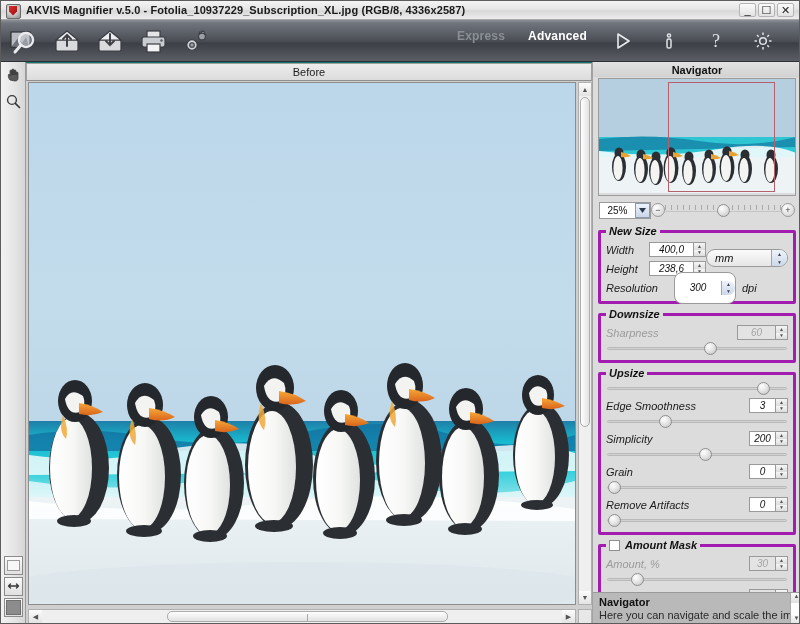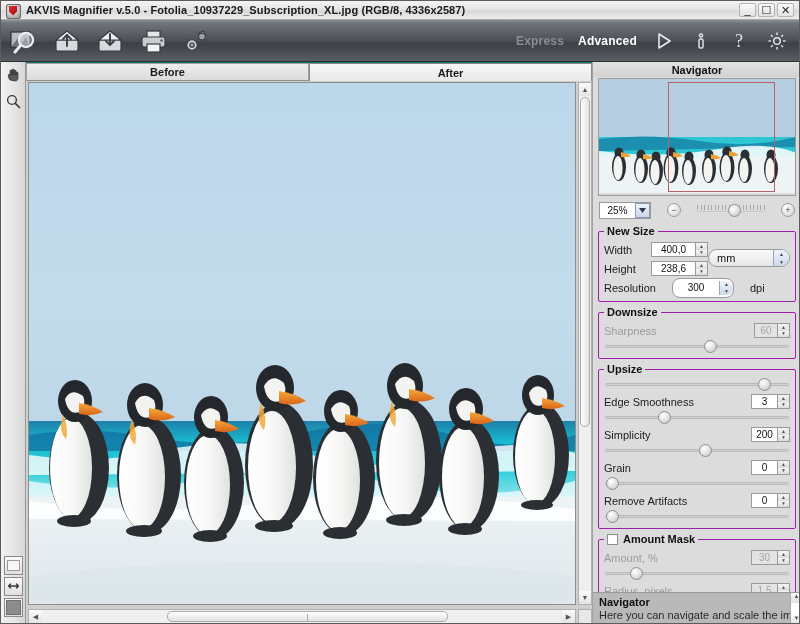--- a/index.html
+++ b/index.html
@@ -36,21 +36,21 @@
 
   
   .toolbar{
     position:absolute;left:0;top:19px;width:100%;height:42px;
     background:linear-gradient(to bottom,#8b8f96 0%,#70747c 8%,#4a4d54 52%,#3c3f45 56%,#5a5d64 100%);
     border-bottom:1px solid #2e3035;
     display:flex;align-items:center;box-sizing:border-box;
   }
   .tb-left{display:flex;align-items:center;gap:13px;padding-left:8px;}
   .tb-btn{width:30px;height:30px;position:relative;cursor:default;}
-  .tb-right{margin-left:auto;display:flex;align-items:center;gap:14px;padding-right:10px;}
+  .tb-right{margin-left:auto;display:flex;align-items:flex-start;gap:23px;padding-right:24px;}
   .mode{font-size:12px;font-weight:bold;letter-spacing:0.2px;}
   .mode.off{color:#8a8e95;}
   .mode.on{color:#ffffff;}
   .ic{width:24px;height:24px;position:relative;}
 
   
   .leftbar{
     position:absolute;left:0;top:61px;width:25px;height:563px;
     background:linear-gradient(to right,#f2f2f2,#e4e4e4 60%,#d6d6d6);
     border-right:1px solid #9a9a9a;box-sizing:border-box;
@@ -59,21 +59,21 @@
   .swatches{position:absolute;left:3px;bottom:6px;width:20px;}
   .sw{width:19px;height:19px;border:1px solid #8a8a8a;box-sizing:border-box;
       background:linear-gradient(to bottom,#fafafa,#e0e0e0);
       display:flex;align-items:center;justify-content:center;margin-bottom:2px;}
   .sw .inner{width:11px;height:9px;border:1px solid #9b9b9b;background:#f7f7f7;}
   .sw.grey .inner{width:13px;height:13px;background:#8c8c8c;border:1px solid #707070;}
 
   
   .tabs{position:absolute;left:25px;top:62px;width:566px;height:18px;display:flex;}
   .tab{flex:1;display:flex;align-items:center;justify-content:center;
-       font-size:11px;color:#1b1b1b;box-sizing:border-box;height:18px;font-weight:bold;}
+       font-size:11px;color:#1b1b1b;box-sizing:border-box;height:18px;}
   .tab.inactive{background:linear-gradient(to bottom,#ededed,#dcdcdc);
        border:1px solid #a0a0a0;border-bottom:1px solid #8e8e8e;}
   .tab.active{background:linear-gradient(to bottom,#f7f7f7,#e9e9e9);
        border:1px solid #8a8a8a;border-bottom:none;font-weight:bold;}
 
   
   .canvaswrap{position:absolute;left:25px;top:80px;width:566px;height:544px;
       background:#cfcfcf;box-sizing:border-box;}
   .canvas{position:absolute;left:2px;top:1px;width:548px;height:523px;overflow:hidden;
       border:1px solid #8d8d8d;box-sizing:border-box;background:#bcd8ea;}
@@ -93,57 +93,57 @@
 
   
   .right{position:absolute;left:591px;top:61px;width:209px;height:563px;
      background:#dcdcdc;border-left:1px solid #a2a2a2;box-sizing:border-box;}
   .nav-title{height:15px;display:flex;align-items:center;justify-content:center;
      font-size:11px;font-weight:bold;color:#111;
      background:linear-gradient(to bottom,#e2e2e2,#d2d2d2);}
   .nav-box{margin:1px 5px 0 5px;height:116px;border:1px solid #9c9c9c;position:relative;overflow:hidden;}
   .nav-sel{position:absolute;border:1px solid #b4616b;box-sizing:border-box;pointer-events:none;}
 
-  .zoomrow{display:flex;align-items:center;height:22px;margin:3px 6px 0 6px;gap:16px;}
+  .zoomrow{display:flex;align-items:center;height:22px;margin:3px 6px 0 6px;gap:0;}
   .zoomcombo{width:52px;height:17px;display:flex;align-items:center;
      background:#fff;border:1px solid #9a9a9a;box-sizing:border-box;}
   .zoomcombo .val{flex:1;text-align:center;font-size:10px;color:#111;}
   .zoomcombo .arw{width:15px;height:15px;margin-right:0px;
      background:linear-gradient(to bottom,#eef3fb,#c9d6e8);border:1px solid #8d9bb0;
      display:flex;align-items:center;justify-content:center;box-sizing:border-box;}
   .rnd-btn{width:14px;height:14px;border-radius:50%;border:1px solid #9c9c9c;
      background:radial-gradient(circle at 35% 30%,#ffffff,#dcdcdc 70%,#c4c4c4);
      display:flex;align-items:center;justify-content:center;font-size:9px;color:#444;line-height:1;box-sizing:border-box;}
   .ztrack{flex:1;height:16px;position:relative;}
   .ztrack .ln{position:absolute;left:0;right:0;top:9px;height:2px;
      background:linear-gradient(to bottom,#b9b9b9,#e9e9e9);border-radius:1px;}
   .ticks{position:absolute;left:0;right:0;top:3px;height:6px;display:flex;justify-content:space-between;}
   .ticks i{width:1px;height:5px;background:#a9a9a9;display:block;}
   .knob{position:absolute;top:2px;width:13px;height:13px;border-radius:50%;
      background:radial-gradient(circle at 35% 30%,#ffffff 0%,#e0e0e0 55%,#b9b9b9 100%);
      border:1px solid #8f8f8f;box-sizing:border-box;}
 
-  fieldset.grp{margin:4px 5px 0 5px;padding:2px 5px 5px 5px;border:1px solid #a21caf;border-radius:2px;}
+  fieldset.grp{margin:4px 5px 0 5px;padding:2px 5px 5px 5px;border:3px solid #a21caf;border-radius:2px;font-style:italic;}
   fieldset.grp > legend{font-size:11px;font-weight:bold;color:#111;padding:0 3px;}
   .prow{display:flex;align-items:center;height:17px;margin-top:2px;}
   .plabel{font-size:11px;color:#1b1b1b;flex:1;}
   .plabel.dim{color:#9b9b9b;}
   .spin{display:flex;align-items:center;height:15px;}
   .spin .fld{height:15px;border:1px solid #9a9a9a;background:#fff;box-sizing:border-box;
      display:flex;align-items:center;justify-content:center;font-size:10px;color:#111;}
   .spin.dis .fld{background:#e3e3e3;color:#a5a5a5;}
   .spin .btns{width:12px;height:15px;display:flex;flex-direction:column;
      border:1px solid #9a9a9a;border-left:none;box-sizing:border-box;}
   .spin .btns span{flex:1;display:flex;align-items:center;justify-content:center;
      background:linear-gradient(to bottom,#f6f6f6,#dcdcdc);font-size:5px;color:#555;line-height:1;}
   .srow{height:13px;position:relative;margin-top:1px;}
   .srow .ln{position:absolute;left:1px;right:1px;top:5px;height:3px;border-radius:2px;
      background:linear-gradient(to bottom,#b4b4b4,#f0f0f0);border:1px solid #b9b9b9;box-sizing:border-box;}
   .srow .knob{top:0px;}
-  .pill{display:flex;align-items:center;height:20px;border-radius:8px;border:1px solid #9a9a9a;
+  .pill{display:flex;align-items:center;height:32px;border-radius:8px;border:1px solid #9a9a9a;
      background:#fff;box-sizing:border-box;overflow:hidden;}
   .pill .v{flex:1;text-align:center;font-size:10px;color:#111;}
   .pill .sp{width:13px;height:14px;display:flex;flex-direction:column;
      background:linear-gradient(to bottom,#eef3fb,#ccd9ea);border-left:1px solid #9aa7b8;border-radius:0 7px 7px 0;}
   .pill .sp span{flex:1;display:flex;align-items:center;justify-content:center;font-size:5px;color:#445;line-height:1;}
   .unitsel{width:92px;height:18px;border-radius:9px;border:1px solid #9a9a9a;
      background:linear-gradient(to bottom,#fbfbfb,#e6e6e6);display:flex;align-items:center;box-sizing:border-box;}
   .unitsel .v{flex:1;padding-left:8px;font-size:11px;color:#111;}
   .unitsel .sp{width:15px;height:16px;display:flex;flex-direction:column;
      background:linear-gradient(to bottom,#eef3fb,#ccd9ea);border-left:1px solid #9aa7b8;border-radius:0 8px 8px 0;}
@@ -272,21 +272,20 @@
         </svg>
       </div>
       <div class="sw grey">
           <div class="inner"></div>
         </div>
     </div>
   </div>
 
   <div class="tabs">
     <div class="tab inactive">Before</div>
-    <div class="tab active">After</div>
   </div>
 
   <div class="canvaswrap">
     <div class="canvas">
       <svg width="546" height="521" viewBox="0 0 546 521" preserveAspectRatio="none">
         <defs>
           <linearGradient id="sky" x1="0" y1="0" x2="0" y2="1">
             <stop offset="0%" stop-color="#bcd7ea"></stop>
               <stop offset="65%" stop-color="#c3dcec"></stop>
               <stop offset="100%" stop-color="#bed7e8"></stop>
@@ -535,30 +534,30 @@
       </div>
       <div class="prow">
         <div class="plabel" style="flex:none;width:68px;">Resolution</div>
         <div class="pill" style="width:62px;">
           <div class="v">300</div>
           <div class="sp">
               <span>▲</span>
               <span>▼</span>
             </div>
         </div>
-        <div style="margin-left:16px;font-size:11px;color:#1b1b1b;">dpi</div>
+        <div style="margin-left:6px;font-size:11px;color:#1b1b1b;">dpi</div>
       </div>
     </fieldset>
 
     <fieldset class="grp">
       <legend>Downsize</legend>
       <div class="prow">
         <div class="plabel dim">Sharpness</div>
         <div class="spin dis">
-          <div class="fld" style="width:24px;">60</div>
+          <div class="fld" style="width:39px;">60</div>
           <div class="btns">
               <span>▲</span>
               <span>▼</span>
             </div>
         </div>
       </div>
       <div class="srow">
         <div class="ln"></div>
         <div class="knob" style="left:54%;"></div>
       </div>

